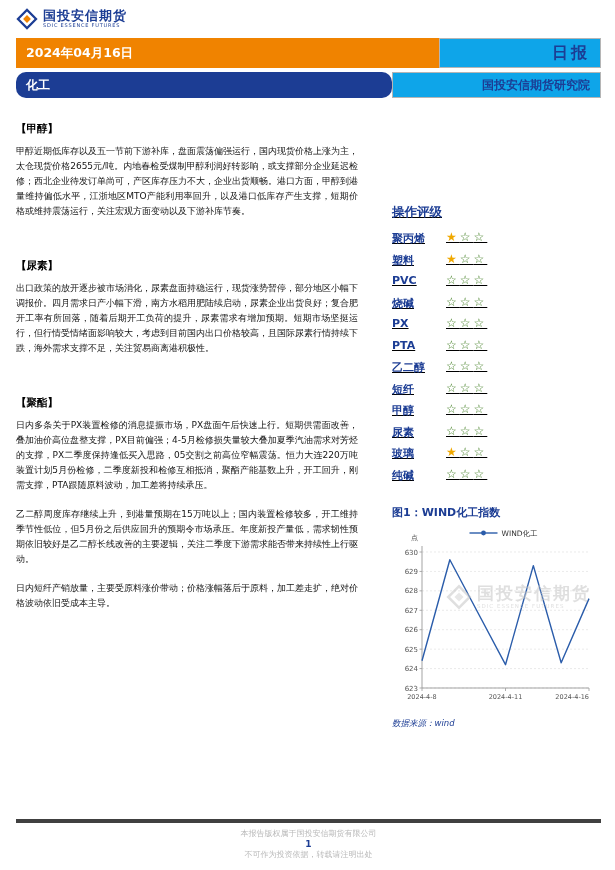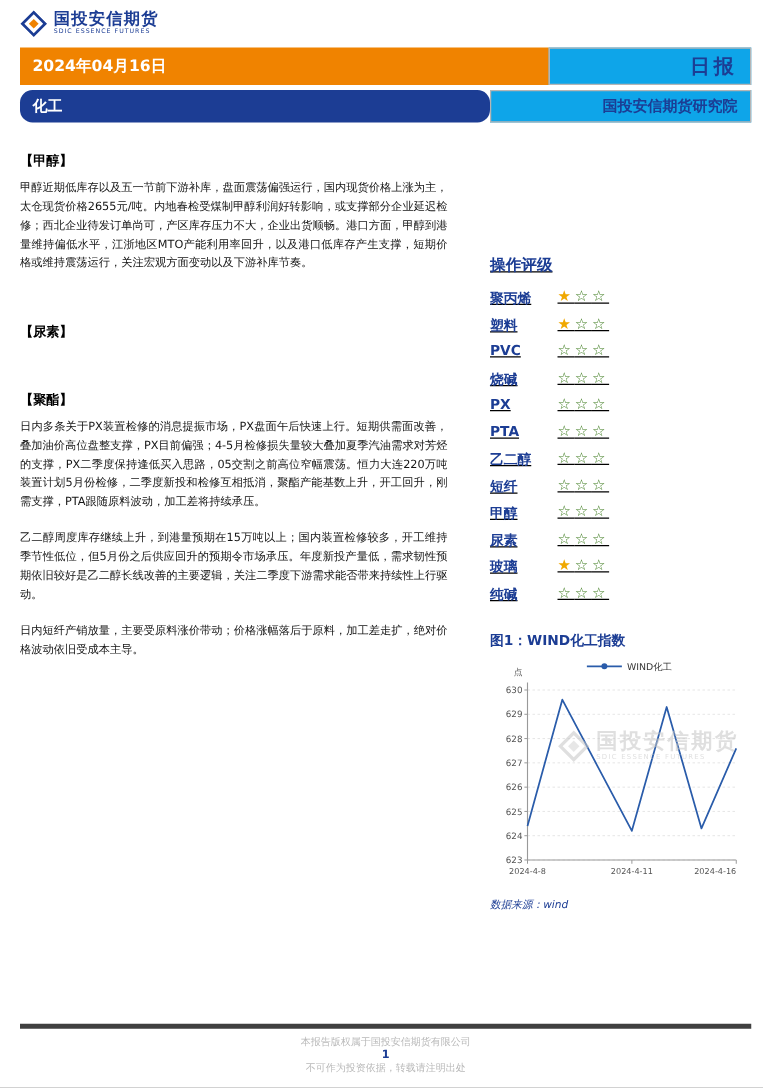--- a/index.html
+++ b/index.html
@@ -102,20 +102,21 @@
         <span class="institute">国投安信期货研究院</span>
       </div>
     </div>
   </div>
 
   <div class="main">
     <div class="left-col">
         <div class="sec-title">【甲醇】</div>
         <p class="para">甲醇近期低库存以及五一节前下游补库，盘面震荡偏强运行，国内现货价格上涨为主，太仓现货价格2655元/吨。内地春检受煤制甲醇利润好转影响，或支撑部分企业延迟检修；西北企业待发订单尚可，产区库存压力不大，企业出货顺畅。港口方面，甲醇到港量维持偏低水平，江浙地区MTO产能利用率回升，以及港口低库存产生支撑，短期价格或维持震荡运行，关注宏观方面变动以及下游补库节奏。</p>
         <div class="sec-title">【尿素】</div>
+        <p class="para">出口政策的放开逐步被市场消化，尿素盘面持稳运行，现货涨势暂停，部分地区小幅下调报价。四月需求日产小幅下滑，南方水稻用肥陆续启动，尿素企业出货良好；复合肥开工率有所回落，随着后期开工负荷的提升，尿素需求有增加预期。短期市场坚挺运行，但行情受情绪面影响较大，考虑到目前国内出口价格较高，且国际尿素行情持续下跌，海外需求支撑不足，关注贸易商离港积极性。</p>
         <div class="sec-title">【聚酯】</div>
         <p class="para">日内多条关于PX装置检修的消息提振市场，PX盘面午后快速上行。短期供需面改善，叠加油价高位盘整支撑，PX目前偏强；4-5月检修损失量较大叠加夏季汽油需求对芳烃的支撑，PX二季度保持逢低买入思路，05交割之前高位窄幅震荡。恒力大连220万吨装置计划5月份检修，二季度新投和检修互相抵消，聚酯产能基数上升，开工回升，刚需支撑，PTA跟随原料波动，加工差将持续承压。</p>
         <p class="para">乙二醇周度库存继续上升，到港量预期在15万吨以上；国内装置检修较多，开工维持季节性低位，但5月份之后供应回升的预期令市场承压。年度新投产量低，需求韧性预期依旧较好是乙二醇长线改善的主要逻辑，关注二季度下游需求能否带来持续性上行驱动。</p>
         <p class="para">日内短纤产销放量，主要受原料涨价带动；价格涨幅落后于原料，加工差走扩，绝对价格波动依旧受成本主导。</p>
       </div>
 
     <div class="right-col">
       <div class="ratings">
         <div class="ratings-title">操作评级</div>
         <div>

